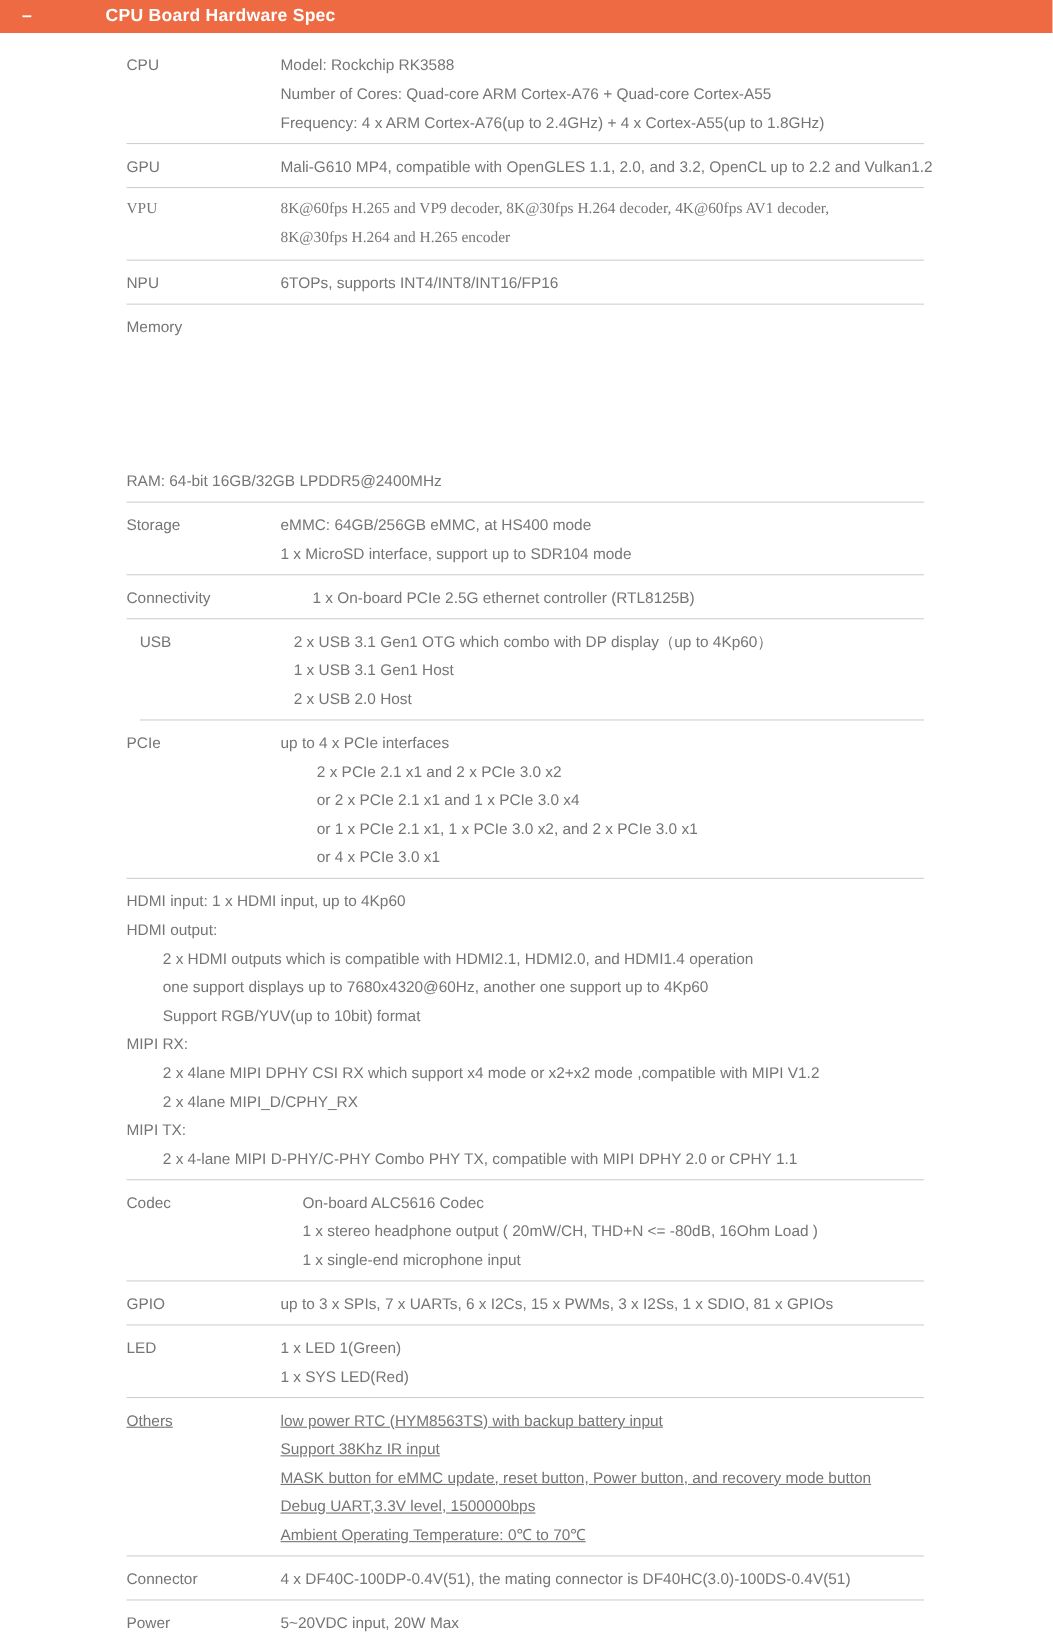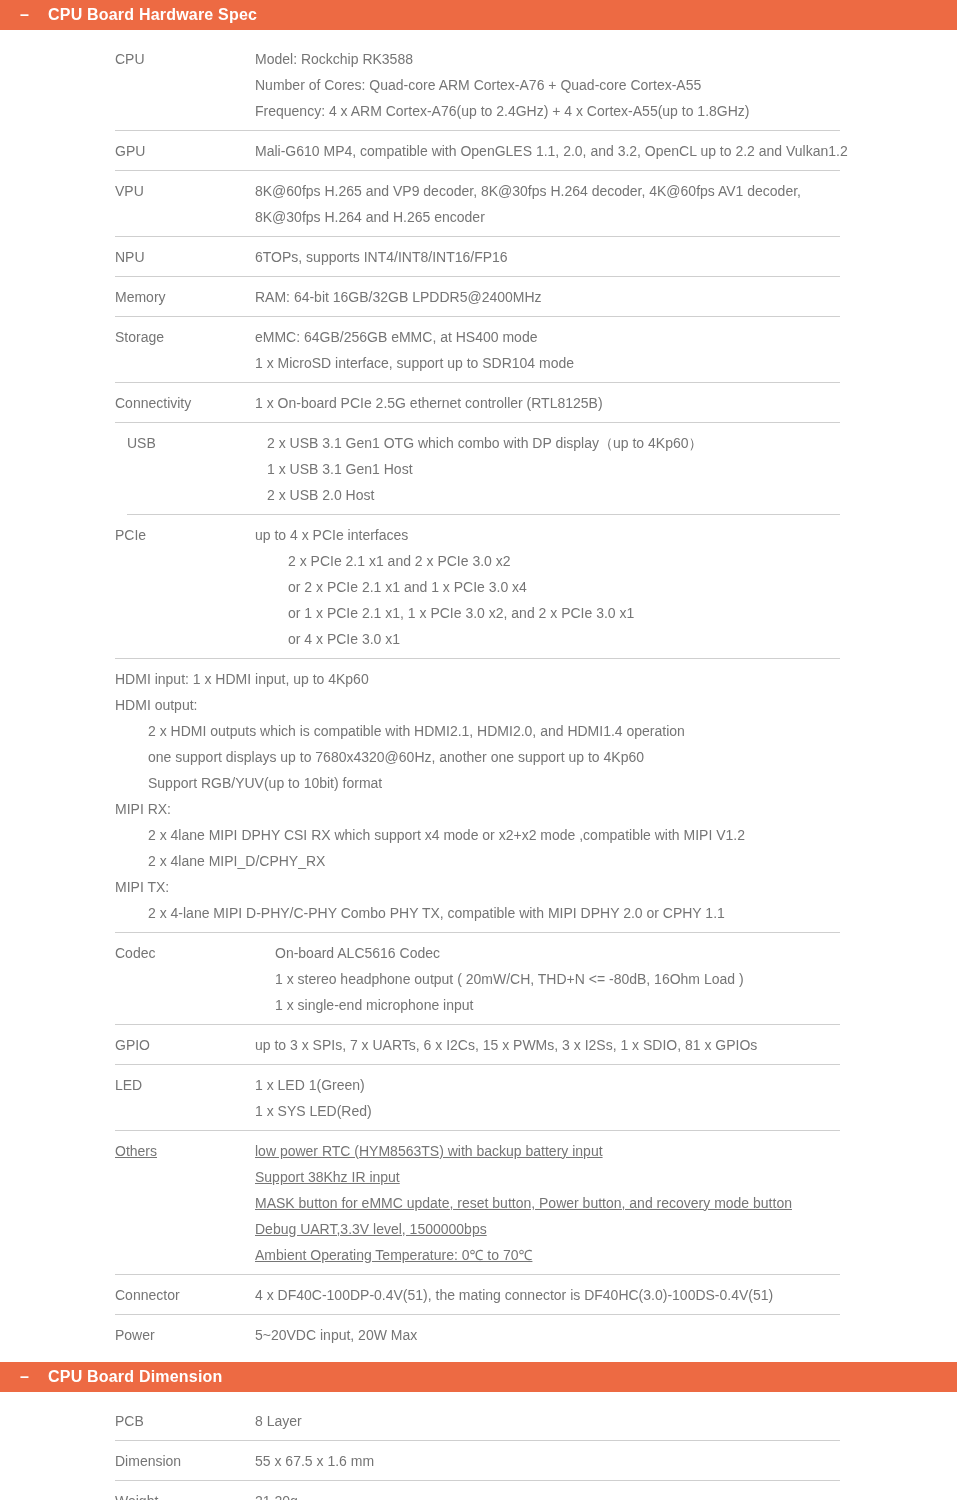--- a/index.html
+++ b/index.html
@@ -21,21 +21,21 @@
     font-weight: 700;
   }
   .collapse-icon {
     display: inline-block;
     margin-left: 20px;
     width: 28px;
     font-weight: 700;
     font-size: 16px;
     cursor: pointer;
   }
-  .section-title { letter-spacing: 0.2px; }
+  .section-title { letter-spacing: 0.2px; margin-left: 48px; }
   .spec-table {
     margin: 9px 0 8px 115px;
     width: 725px;
     font-size: 14px;
   }
   .spec-row {
     display: flex;
     padding: 6.5px 0;
     border-bottom: 1px solid #cfcfcf;
   }
@@ -72,51 +72,51 @@
           </div>
   </div>
 
   <div class="spec-row" style="border-bottom-color: rgb(207, 207, 207);">
     <div class="spec-label">GPU</div>
     <div class="spec-values">
             <div class="line">Mali-G610 MP4, compatible with OpenGLES 1.1, 2.0, and 3.2, OpenCL up to 2.2 and Vulkan1.2</div>
           </div>
   </div>
 
-  <div class="spec-row" style="border-bottom-color: rgb(207, 207, 207);">
+  <div class="spec-row" style="border-bottom-color: rgb(207, 207, 207); font-family: Liberation Serif, serif;">
     <div class="spec-label">VPU</div>
     <div class="spec-values">
             <div class="line">8K@60fps H.265 and VP9 decoder, 8K@30fps H.264 decoder, 4K@60fps AV1 decoder,</div>
             <div class="line">8K@30fps H.264 and H.265 encoder</div>
           </div>
   </div>
 
   <div class="spec-row" style="border-bottom-color: rgb(207, 207, 207); align-items: flex-end;">
     <div class="spec-label">NPU</div>
     <div class="spec-values">
             <div class="line">6TOPs, supports INT4/INT8/INT16/FP16</div>
           </div>
   </div>
 
-  <div class="spec-row" style="border-bottom-color: rgb(207, 207, 207);">
+  <div class="spec-row" style="border-bottom-color: rgb(207, 207, 207); flex-direction: column;">
     <div class="spec-label">Memory</div>
     <div class="spec-values">
             <div class="line">RAM: 64-bit 16GB/32GB LPDDR5@2400MHz</div>
           </div>
   </div>
 
   <div class="spec-row" style="border-bottom-color: rgb(207, 207, 207);">
     <div class="spec-label">Storage</div>
     <div class="spec-values">
             <div class="line">eMMC: 64GB/256GB eMMC, at HS400 mode</div>
             <div class="line">1 x MicroSD interface, support up to SDR104 mode</div>
           </div>
   </div>
 
-  <div class="spec-row" style="border-bottom-color: rgb(207, 207, 207);">
+  <div class="spec-row" style="border-bottom-color: rgb(207, 207, 207); gap: 29px;">
     <div class="spec-label">Connectivity</div>
     <div class="spec-values">
             <div class="line">1 x On-board PCIe 2.5G ethernet controller (RTL8125B)</div>
           </div>
   </div>
 
   <div class="spec-row" style="border-bottom-color: rgb(207, 207, 207); margin-left: 12px;">
     <div class="spec-label">USB</div>
     <div class="spec-values">
             <div class="line">2 x USB 3.1 Gen1 OTG which combo with DP display（up to 4Kp60）</div>

